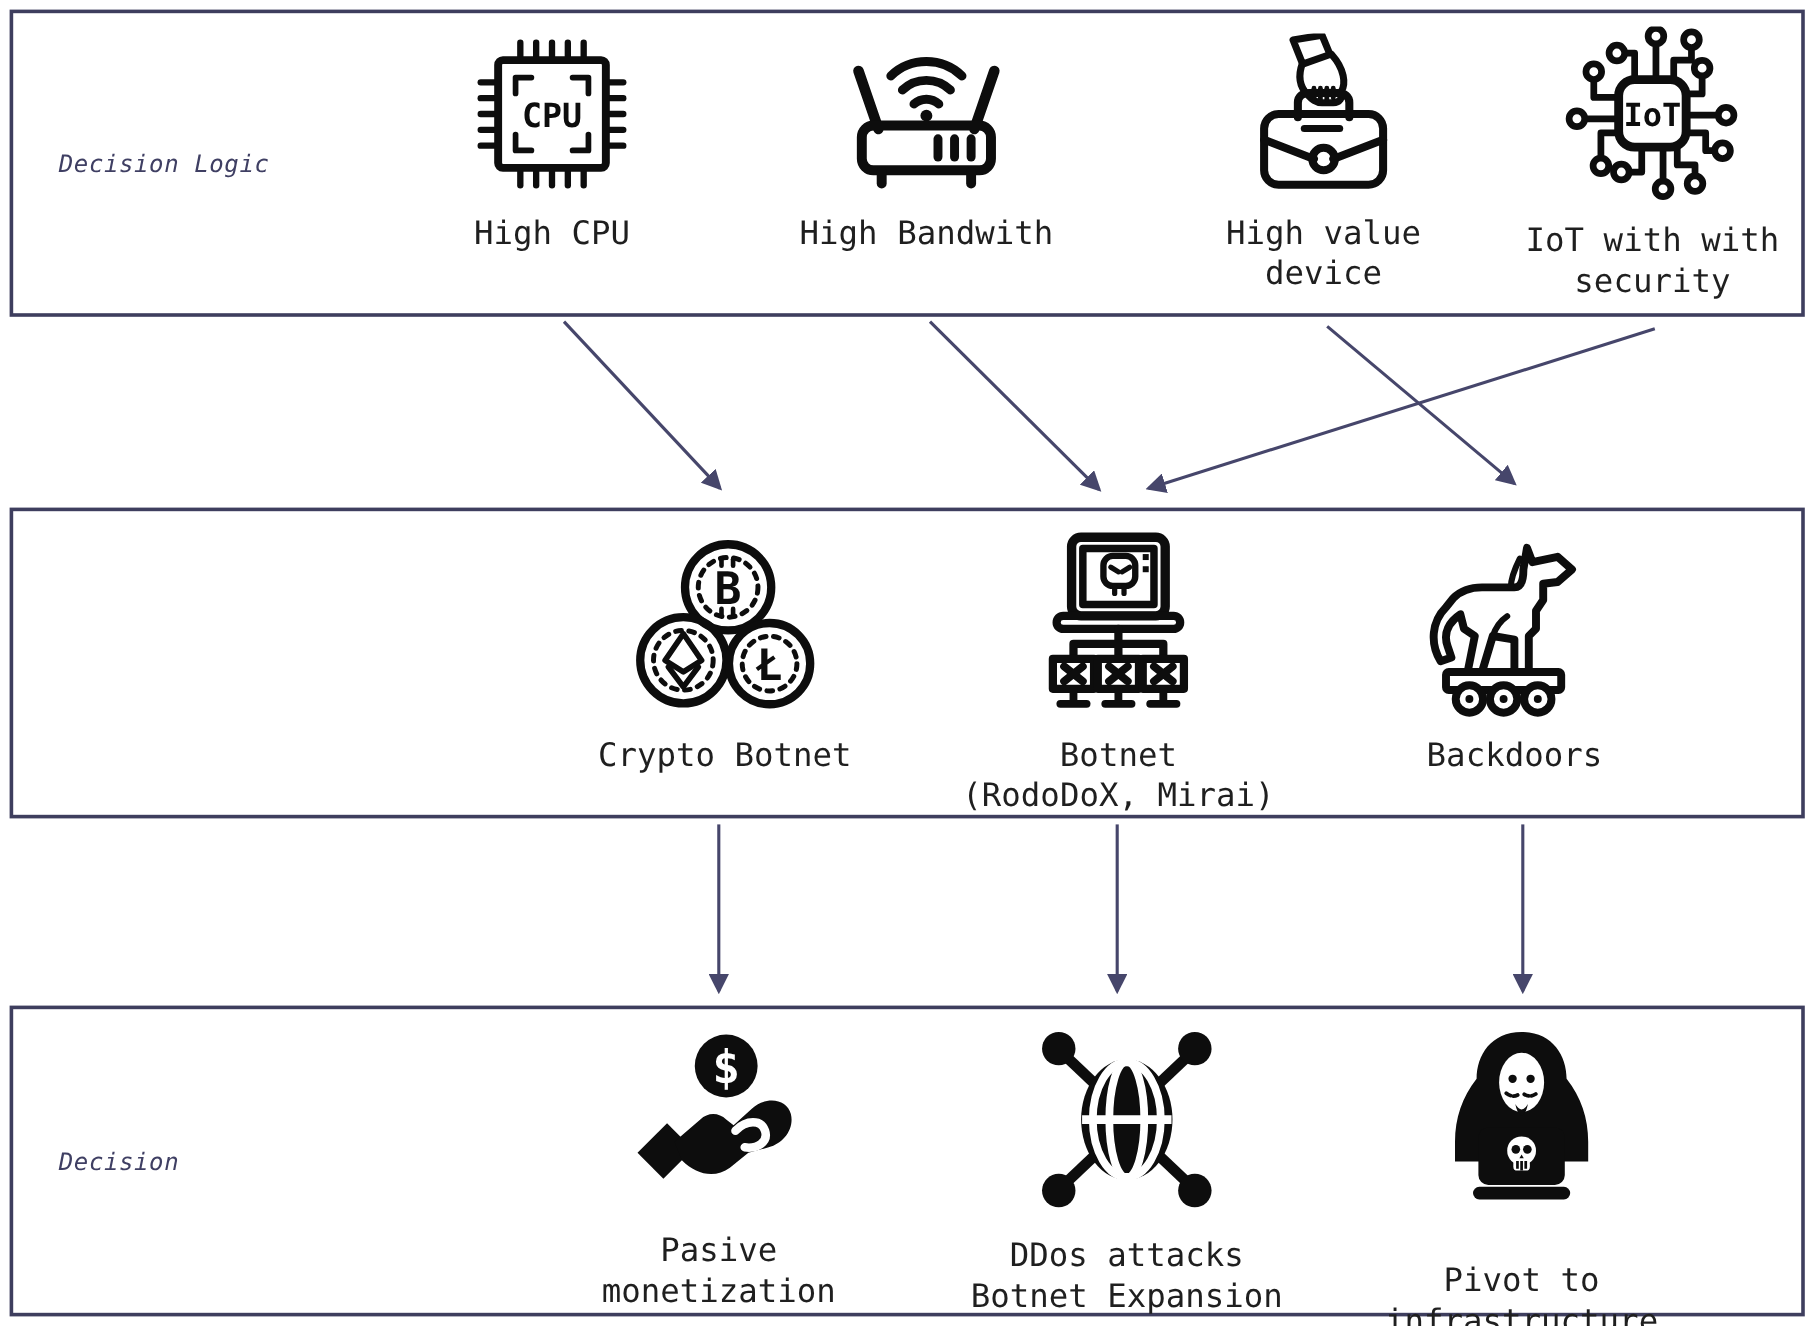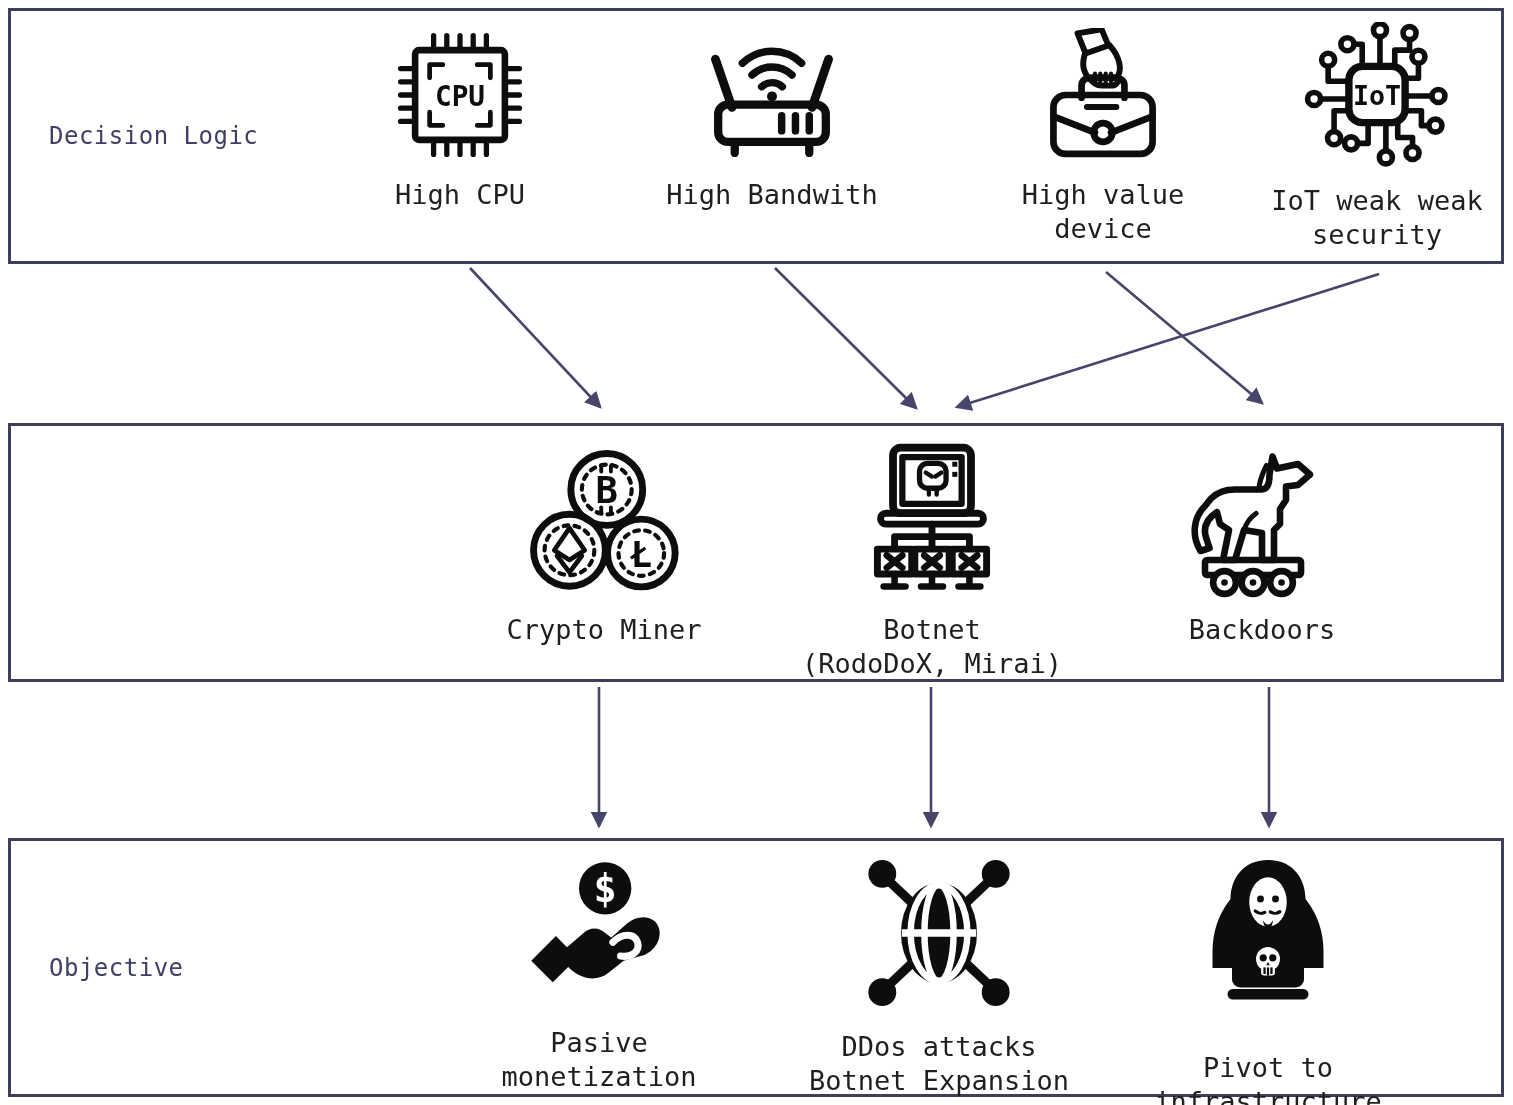--- a/index.html
+++ b/index.html
@@ -9,21 +9,21 @@
   }
   .row-box{
     position:absolute;left:8px;width:1496px;height:259px;
     border:3px solid #3e3e5e;background:#ffffff;box-sizing:border-box;
   }
   #box-decision{top:8px;height:256px;}
   #box-tier2{top:423px;}
   #box-objective{top:838px;}
   .row-title{
     position:absolute;left:38px;top:50%;transform:translateY(-50%);
-    font-size:24px;color:#3f3f63;white-space:nowrap;letter-spacing:0.5px;
+    font-size:20px;color:#3f3f63;white-space:nowrap;letter-spacing:0.5px;font-style:italic;
   }
   .item{
     position:absolute;width:300px;display:flex;flex-direction:column;
     align-items:center;gap:13px;
   }
   .icon-box{display:flex;align-items:center;justify-content:center;}
   .caption{
     font-size:27px;color:#1f1f1f;text-align:center;line-height:1.25;
     white-space:pre-line;
   }
@@ -154,21 +154,21 @@
               <circle cx="17" cy="25.5" r="4.4" fill="#fff"></circle>
             <path d="M31 52 H12"></path>
               <circle cx="7.5" cy="52" r="4.4" fill="#fff"></circle>
             <path d="M31 60 H21 V74"></path>
               <circle cx="21" cy="78.5" r="4.4" fill="#fff"></circle>
           </g>
           <rect class="ico" x="31" y="30" width="38" height="38" rx="9" stroke-width="5" fill="#fff"></rect>
           <text x="50" y="56" text-anchor="middle" font-size="18" font-weight="bold" fill="#0d0d0d">IoT</text>
         </svg>
       </div>
-      <div class="caption">IoT weak weak
+      <div class="caption">IoT with with
 security</div>
     </div>
   </section>
 
   <section class="row-box" id="box-tier2">
 
     <div class="item" style="left:443px;top:22px;">
       <div class="icon-box" style="width:160px;height:152px;">
         <svg viewBox="0 0 110 110" width="152" height="152">
 
@@ -185,21 +185,21 @@
           <circle class="ico" cx="30" cy="74" r="26" stroke-width="5" fill="#fff"></circle>
           <circle class="ico" cx="30" cy="74" r="18" stroke-width="3" stroke-dasharray="3.5 4.5"></circle>
           <path class="ico" d="M30 58 L41 74 L30 81 L19 74 Z" stroke-width="3.4" fill="#fff"></path>
           <path class="ico" d="M21 78 L30 90 L39 78" stroke-width="3.4"></path>
 
           <circle class="ico" cx="82" cy="76" r="24.5" stroke-width="5" fill="#fff"></circle>
           <circle class="ico" cx="82" cy="76" r="16.5" stroke-width="3" stroke-dasharray="3.5 4.5"></circle>
           <text x="82" y="86" text-anchor="middle" font-size="26" font-weight="bold" fill="#0d0d0d">Ł</text>
         </svg>
       </div>
-      <div class="caption">Crypto Miner</div>
+      <div class="caption">Crypto Botnet</div>
     </div>
 
     <div class="item" style="left:771px;top:16px;">
       <div class="icon-box" style="width:160px;height:158px;">
         <svg viewBox="0 0 100 100" width="156" height="156">
           <rect class="ico" x="25" y="3" width="50" height="42" rx="5" stroke-width="5" fill="#fff"></rect>
           <rect class="ico" x="31" y="9" width="38" height="30" stroke-width="4" fill="#fff"></rect>
           <rect class="ico" x="42" y="13" width="17" height="16" rx="5" stroke-width="3.4" fill="#fff"></rect>
           <g class="ico" stroke-width="2.8">
             <line x1="46" y1="19" x2="50" y2="21.5"></line>
@@ -250,21 +250,21 @@
             <circle cx="63" cy="89" r="7.6" fill="#fff"></circle>
               <circle class="ico-f" cx="63" cy="89" r="2.2"></circle>
           </g>
         </svg>
       </div>
       <div class="caption">Backdoors</div>
     </div>
   </section>
 
   <section class="row-box" id="box-objective">
-    <div class="row-title">Objective</div>
+    <div class="row-title">Decision</div>
 
     <div class="item" style="left:438px;top:12px;">
       <div class="icon-box" style="width:160px;height:160px;">
         <svg viewBox="0 0 100 100" width="154" height="154">
           <circle class="ico-f" cx="54" cy="21" r="17"></circle>
           <text x="54" y="30" text-anchor="middle" font-size="25" font-weight="bold" fill="#ffffff">$</text>
           <path class="ico-f" d="M6 68 L22 52 L36 66 L20 82 Z"></path>
           <path class="ico-f" d="M26 62 L40 50 C44 46 50 46 54 50 L58 53 L68 44 C76 37 87 39 89 47 C91 55 85 63 77 65 L66 68 L56 76 C48 82 38 80 30 72 Z"></path>
           <path d="M59 56 C65 50 73 50 75 56 C77 62 71 66 64 65" stroke="#ffffff" stroke-width="4.6" fill="none" stroke-linecap="round"></path>
         </svg>

